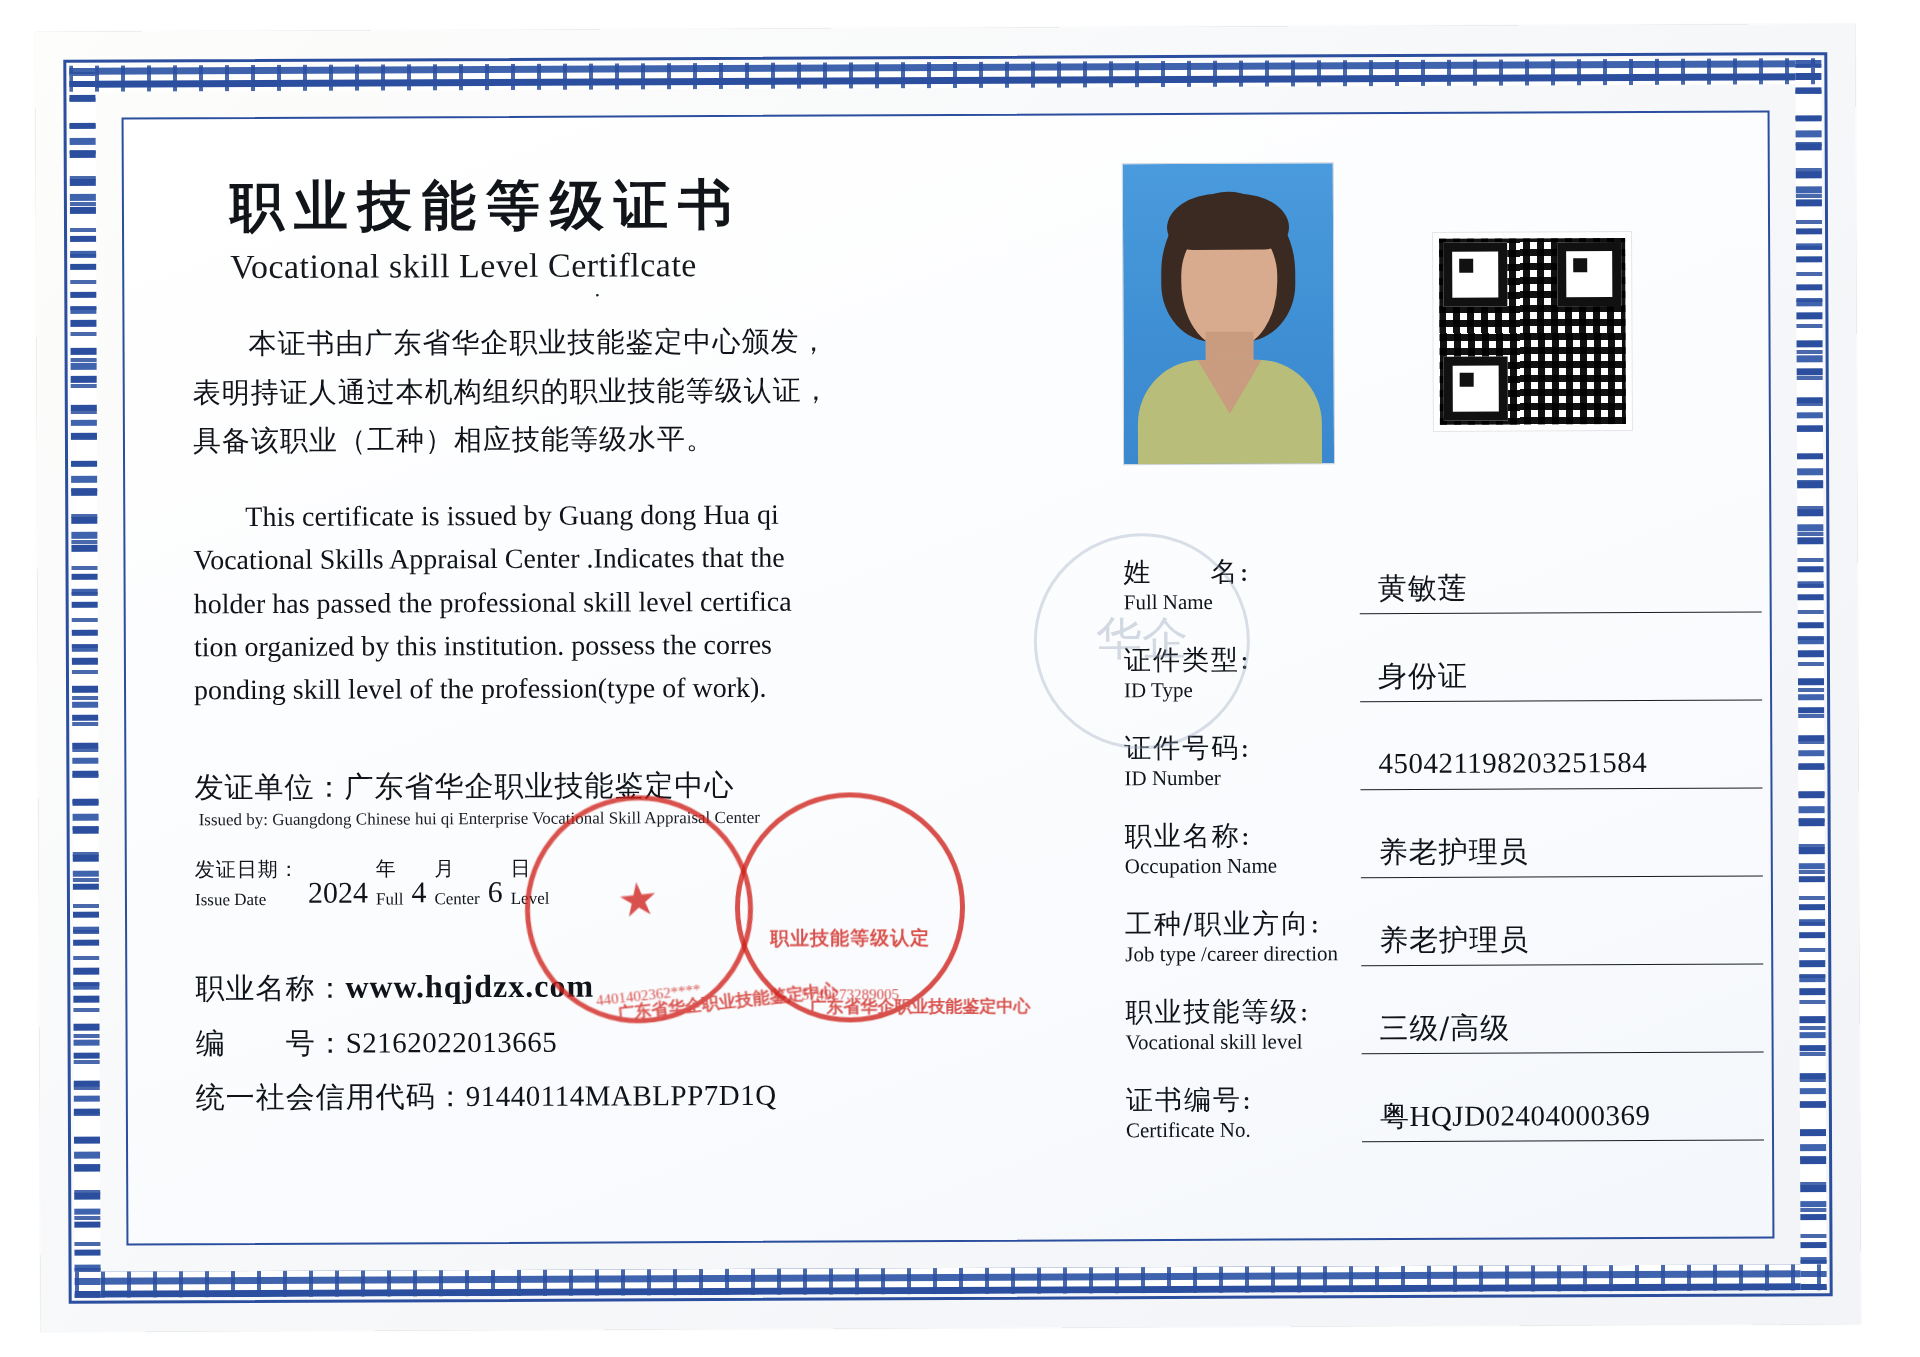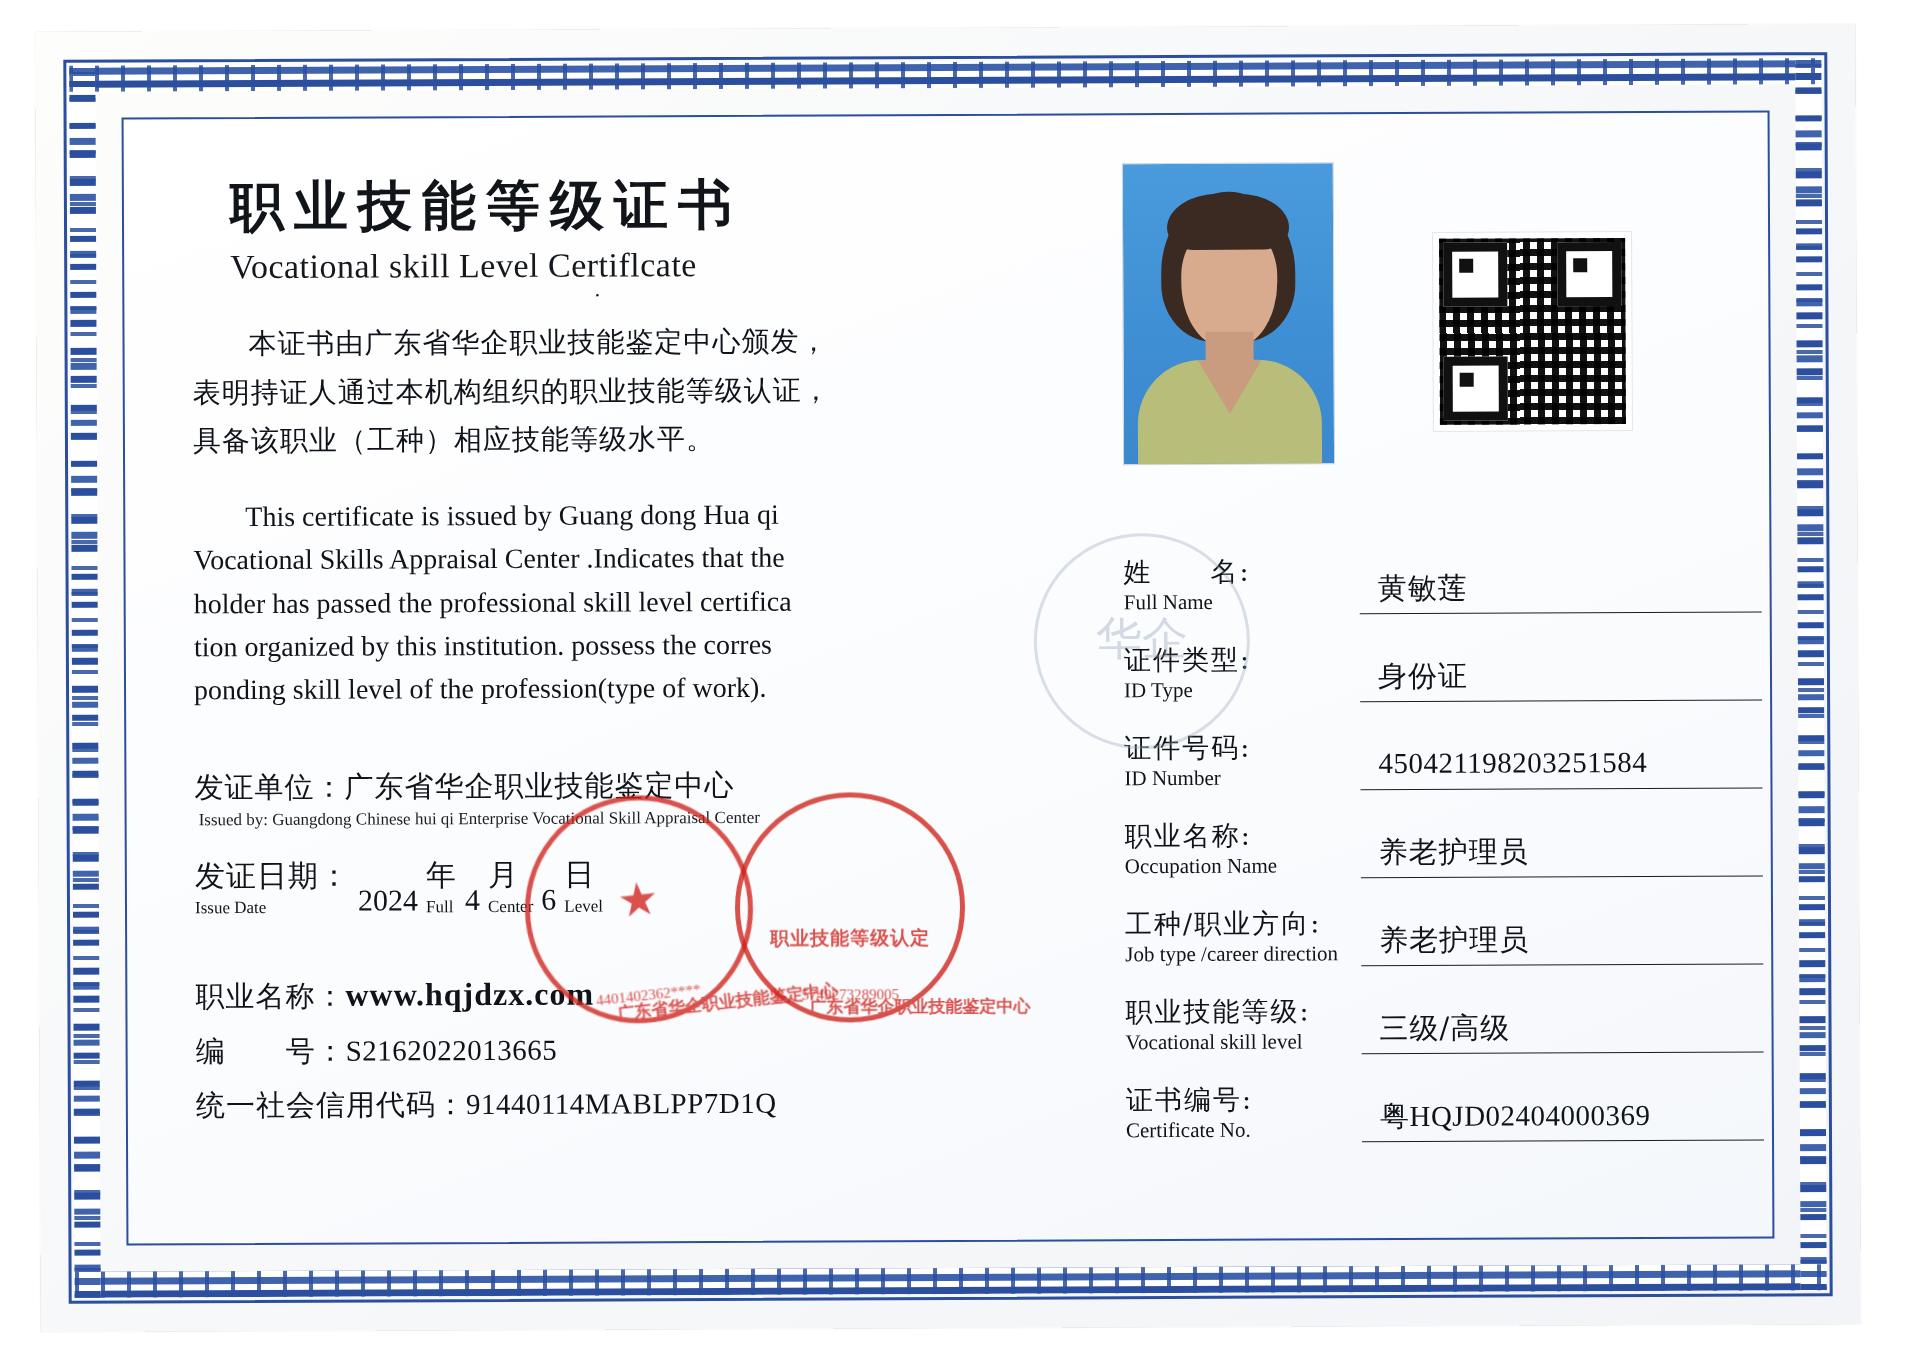--- a/index.html
+++ b/index.html
@@ -165,22 +165,22 @@
 
   .issue-date-row {
     margin-top: 26px;
     display: flex;
     align-items: flex-end;
     font-family: "DejaVu Serif", serif;
     font-size: 29px;
     color: #10141a;
   }
   .labelpair { display: inline-block; }
-  .labelpair .cn { display: block; font-family: Liberation Sans, sans-serif; font-size: 30px; letter-spacing: 1px; }
-  .labelpair .en { display: block; font-family: "Liberation Serif", serif; font-size: 17px; margin-top: 1px; }
+  .labelpair .cn { display: block; font-family: Liberation Sans, sans-serif; font-size: 20px; letter-spacing: 1px; }
+  .labelpair .en { display: block; font-family: "Liberation Serif", serif; font-size: 17px; margin-top: 7px; }
   .date-val {
     font-family: "Liberation Serif", serif;
     font-size: 30px;
     padding: 0 8px;
     margin-top: 10px;
   }
 
   .footer-lines {
     margin-top: 48px;
     font-family: "DejaVu Serif", serif;

